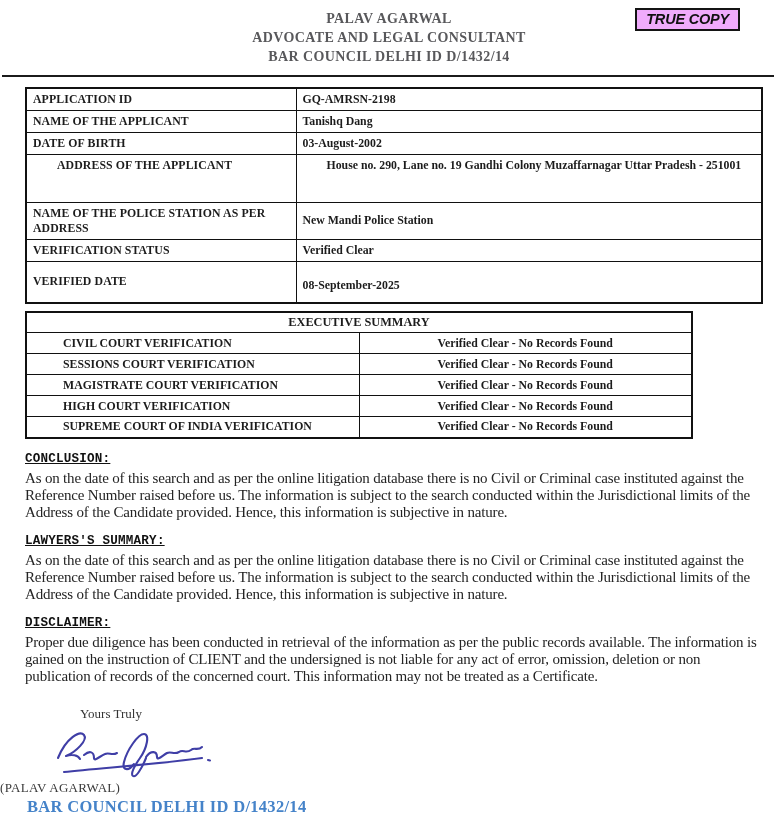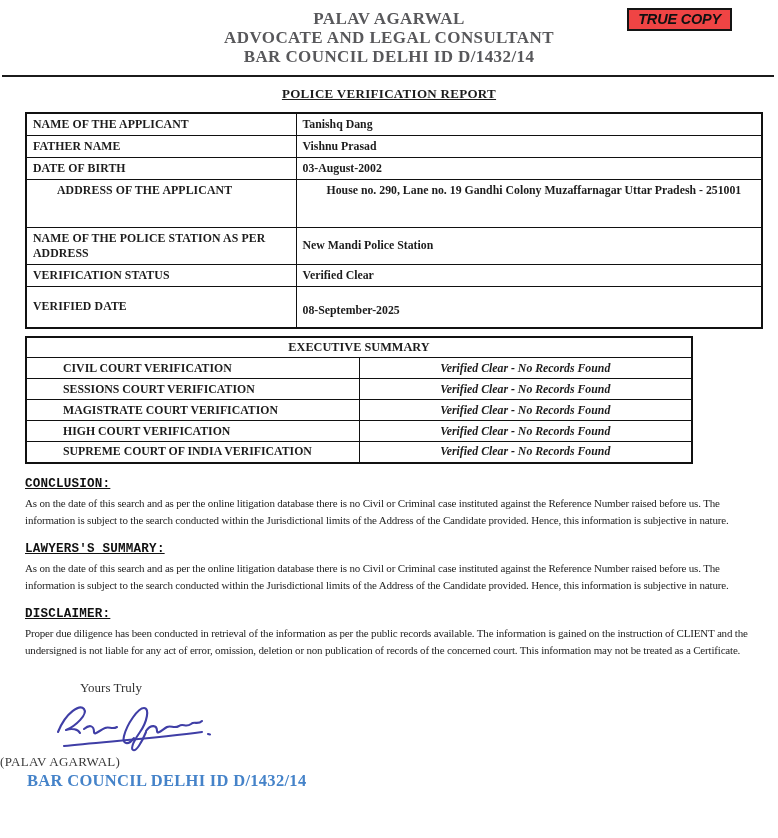--- a/index.html
+++ b/index.html
@@ -4,26 +4,26 @@
 <style>
   * { margin:0; padding:0; box-sizing:border-box; }
   html,body { background:#ffffff; }
   .page {
     width:778px; height:838px; position:relative; background:#ffffff;
     font-family:"Liberation Serif","DejaVu Serif",serif; color:#1c1c1c;
     overflow:hidden;
   }
   
   .letterhead { text-align:center; padding-top:9px; font-weight:bold;
-    color:#58585b; font-size:17px; line-height:19px; letter-spacing:0.4px; }
+    color:#58585b; font-size:14px; line-height:19px; letter-spacing:0.4px; }
   .true-copy {
-    position:absolute; top:8px; right:46px; border:2.5px solid #141414;
+    position:absolute; top:8px; right:38px; border:2.5px solid #141414;
     padding:1px 9px 2px 9px; font-family:"Liberation Sans",sans-serif;
     font-weight:bold; font-style:italic; font-size:14.5px; color:#111;
-    letter-spacing:-0.2px; background:#ef4444;
+    letter-spacing:-0.2px; background:#f0abfc;
   }
   .rule { border:none; border-top:2.6px solid #1b1b1b; margin:9px 4px 0 2px; }
   .report-title { text-align:center; font-weight:bold; font-size:13px;
     margin-top:9px; text-decoration:underline; letter-spacing:0.3px; }
 
   
   table { border-collapse:collapse; table-layout:fixed; }
   .info-table { margin:10px 0 0 25px; width:738px; border:2.5px solid #111; }
   .info-table td { border:1.6px solid #111; padding:2px 6px; font-weight:bold;
     font-size:11.8px; vertical-align:middle; }
@@ -35,27 +35,27 @@
   tr.r-police .wrap-narrow { display:inline-block; max-width:238px; }
   tr.r-verified td { height:42px; }
   tr.r-verified td.val { vertical-align:top; padding-top:16px; }
 
   
   .summary-table { margin:7px 0 0 25px; width:668px; border:2.5px solid #111; }
   .summary-table td { border:1.6px solid #111; padding:2px 6px; font-weight:bold;
     font-size:11.8px; height:21px; vertical-align:middle; }
   .summary-table td.sum-title { text-align:center; font-size:12.3px; height:18px; }
   .summary-table td.lbl { width:272px;padding-left:36px; }
-  .summary-table td.val { text-align:center;font-style:italic; }
+  .summary-table td.val { text-align:center; }
 
   
   .section { margin:0 20px 0 25px; }
   .sec-heading { font-weight:bold; font-size:12.6px; text-decoration:underline;
     margin-top:13px; letter-spacing:0.2px; color:#111;font-family:Liberation Mono, monospace; }
-  .sec-body { font-size:11px; line-height:17px; margin-top:4px;
+  .sec-body { font-size:15px; line-height:17px; margin-top:4px;
     letter-spacing:-0.18px; color:#242424; width:736px; }
 
   
   .closing { margin:21px 0 0 80px; font-size:13px; color:#333; }
   .signature-wrap { margin:2px 0 0 50px; height:56px; }
   .signatory { font-size:13px; color:#3a3a3a; letter-spacing:0.3px; }
   .bar-line { margin:1px 0 0 27px; font-size:16.5px; font-weight:bold;
     letter-spacing:0.3px; }
 </style>
 </head>
@@ -66,31 +66,30 @@
   <div class="letterhead" style="color: rgb(88, 88, 91);">
     <div>PALAV AGARWAL</div>
     <div>ADVOCATE AND LEGAL CONSULTANT</div>
     <div>BAR COUNCIL DELHI ID D/1432/14</div>
   </div>
 
   <div class="true-copy">TRUE COPY</div>
 
   <hr class="rule">
 
-  <div class="report-title">POLICE VERIFICATION REPORT</div>
 
   <table class="info-table">
     <tbody>
       <tr class="r-std">
+        <td class="lbl">APPLICATION ID</td>
+        <td class="val">GQ-AMRSN-2198</td>
+      </tr>
+      <tr class="r-std">
         <td class="lbl">NAME OF THE APPLICANT</td>
         <td class="val">Tanishq Dang</td>
-      </tr>
-      <tr class="r-std">
-        <td class="lbl">FATHER NAME</td>
-        <td class="val">Vishnu Prasad</td>
       </tr>
       <tr class="r-std">
         <td class="lbl">DATE OF BIRTH</td>
         <td class="val">03-August-2002</td>
       </tr>
       <tr class="r-address">
         <td class="lbl">ADDRESS OF THE APPLICANT</td>
         <td class="val">House no. 290, Lane no. 19 Gandhi Colony Muzaffarnagar Uttar Pradesh - 251001</td>
       </tr>
       <tr class="r-police">

